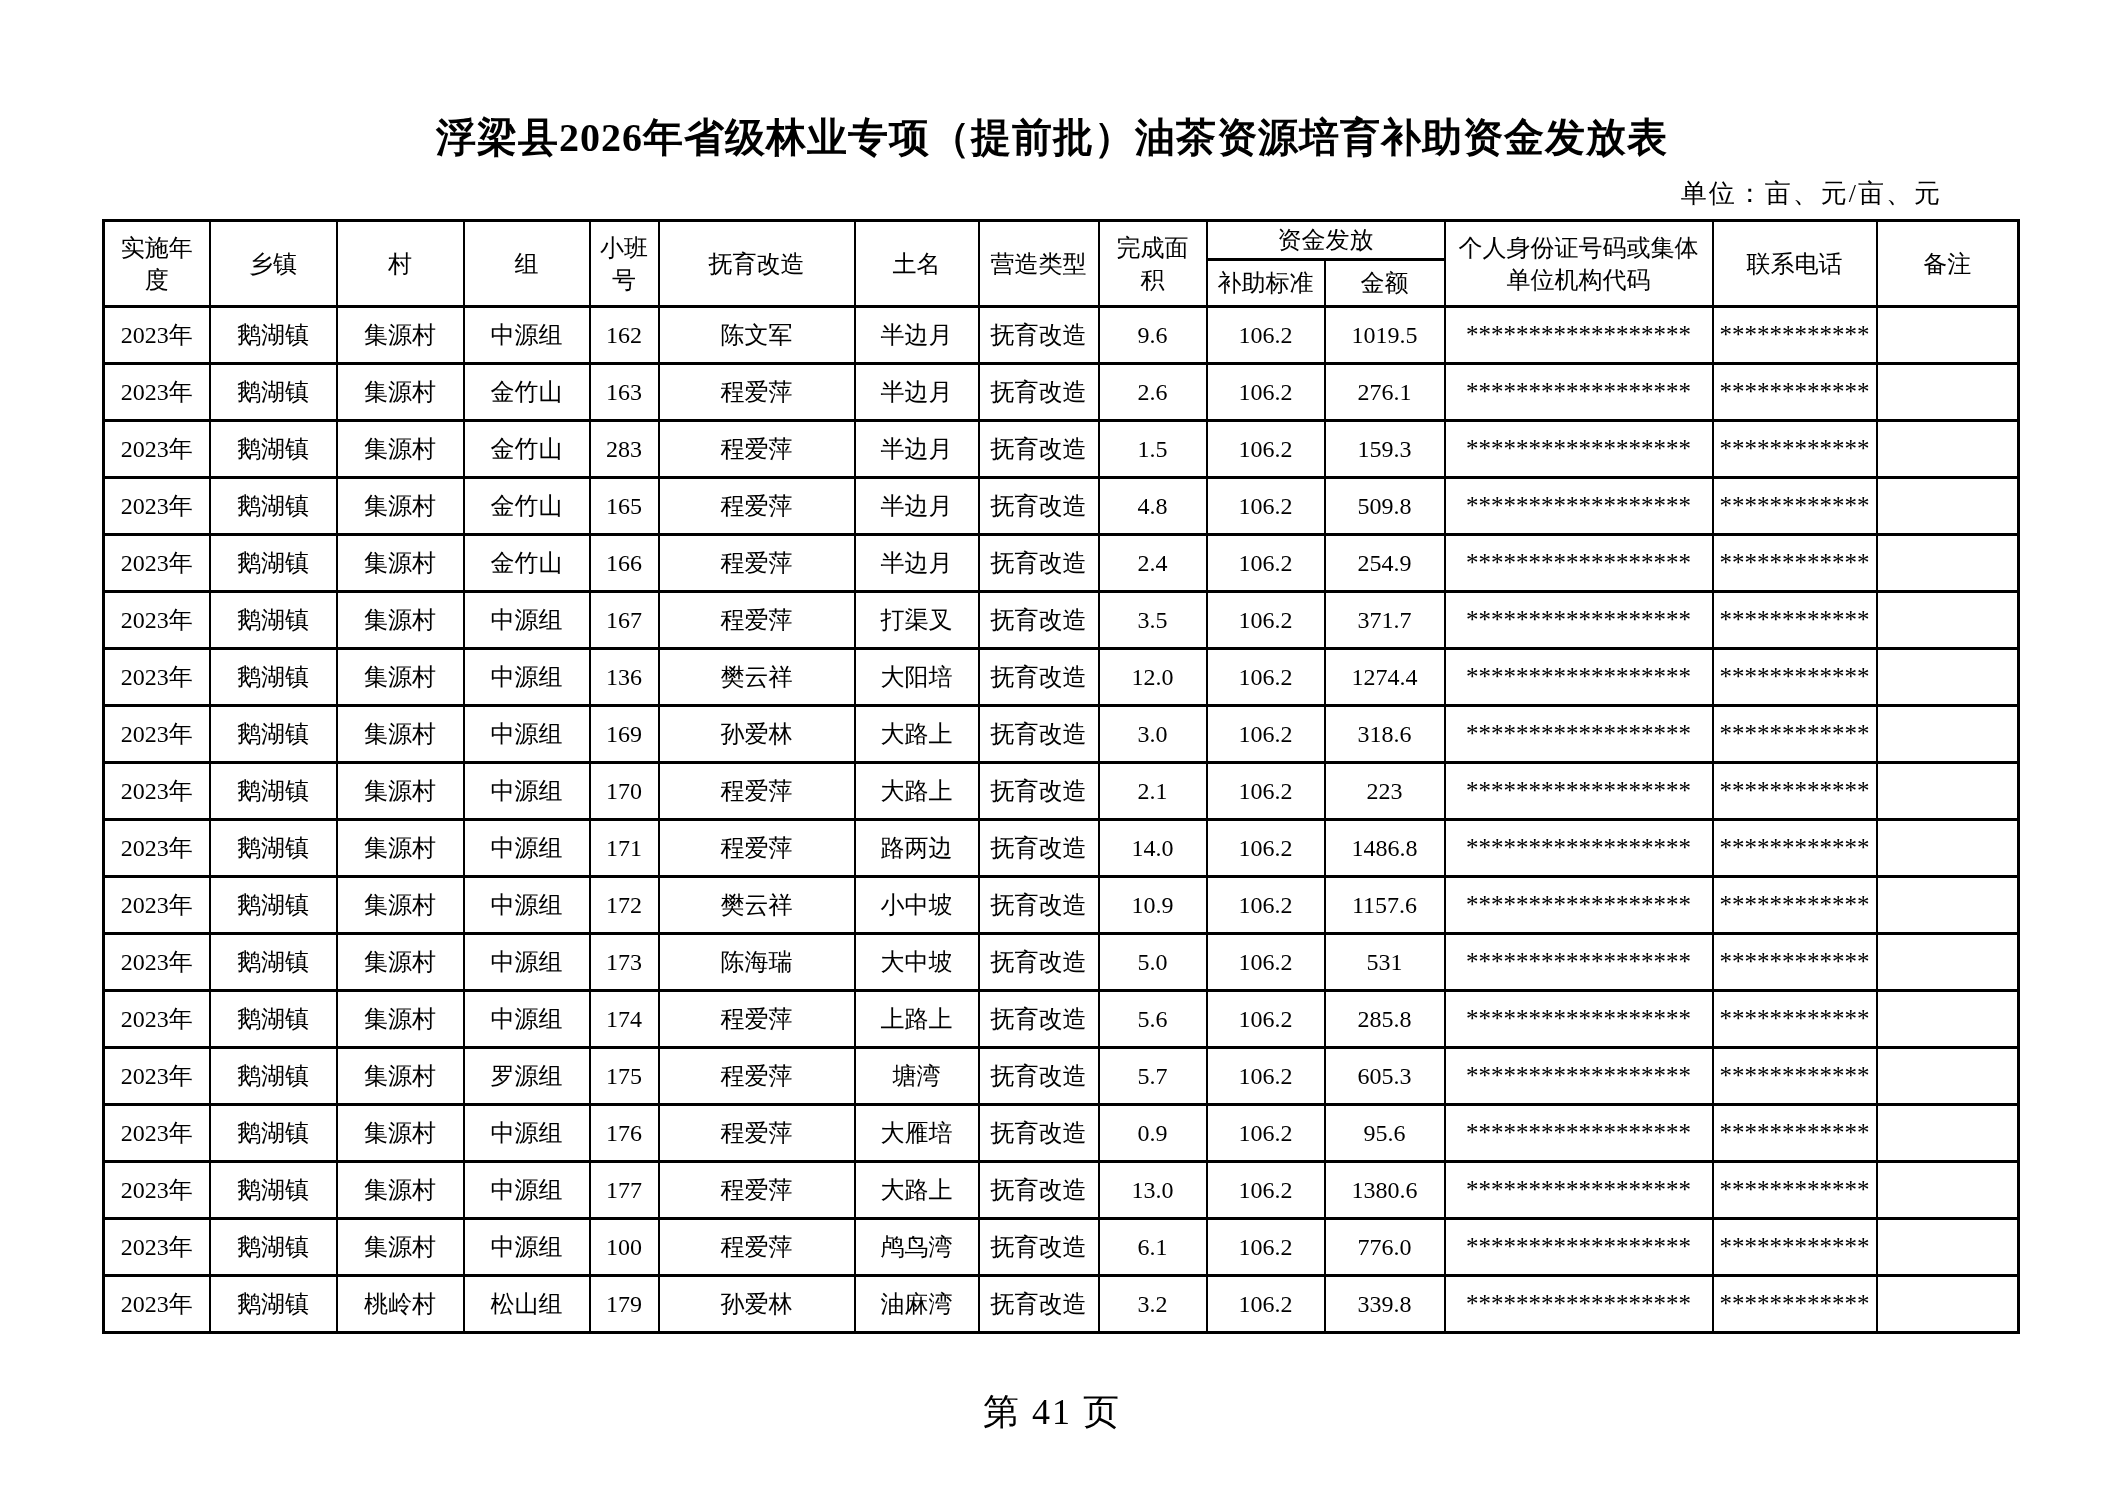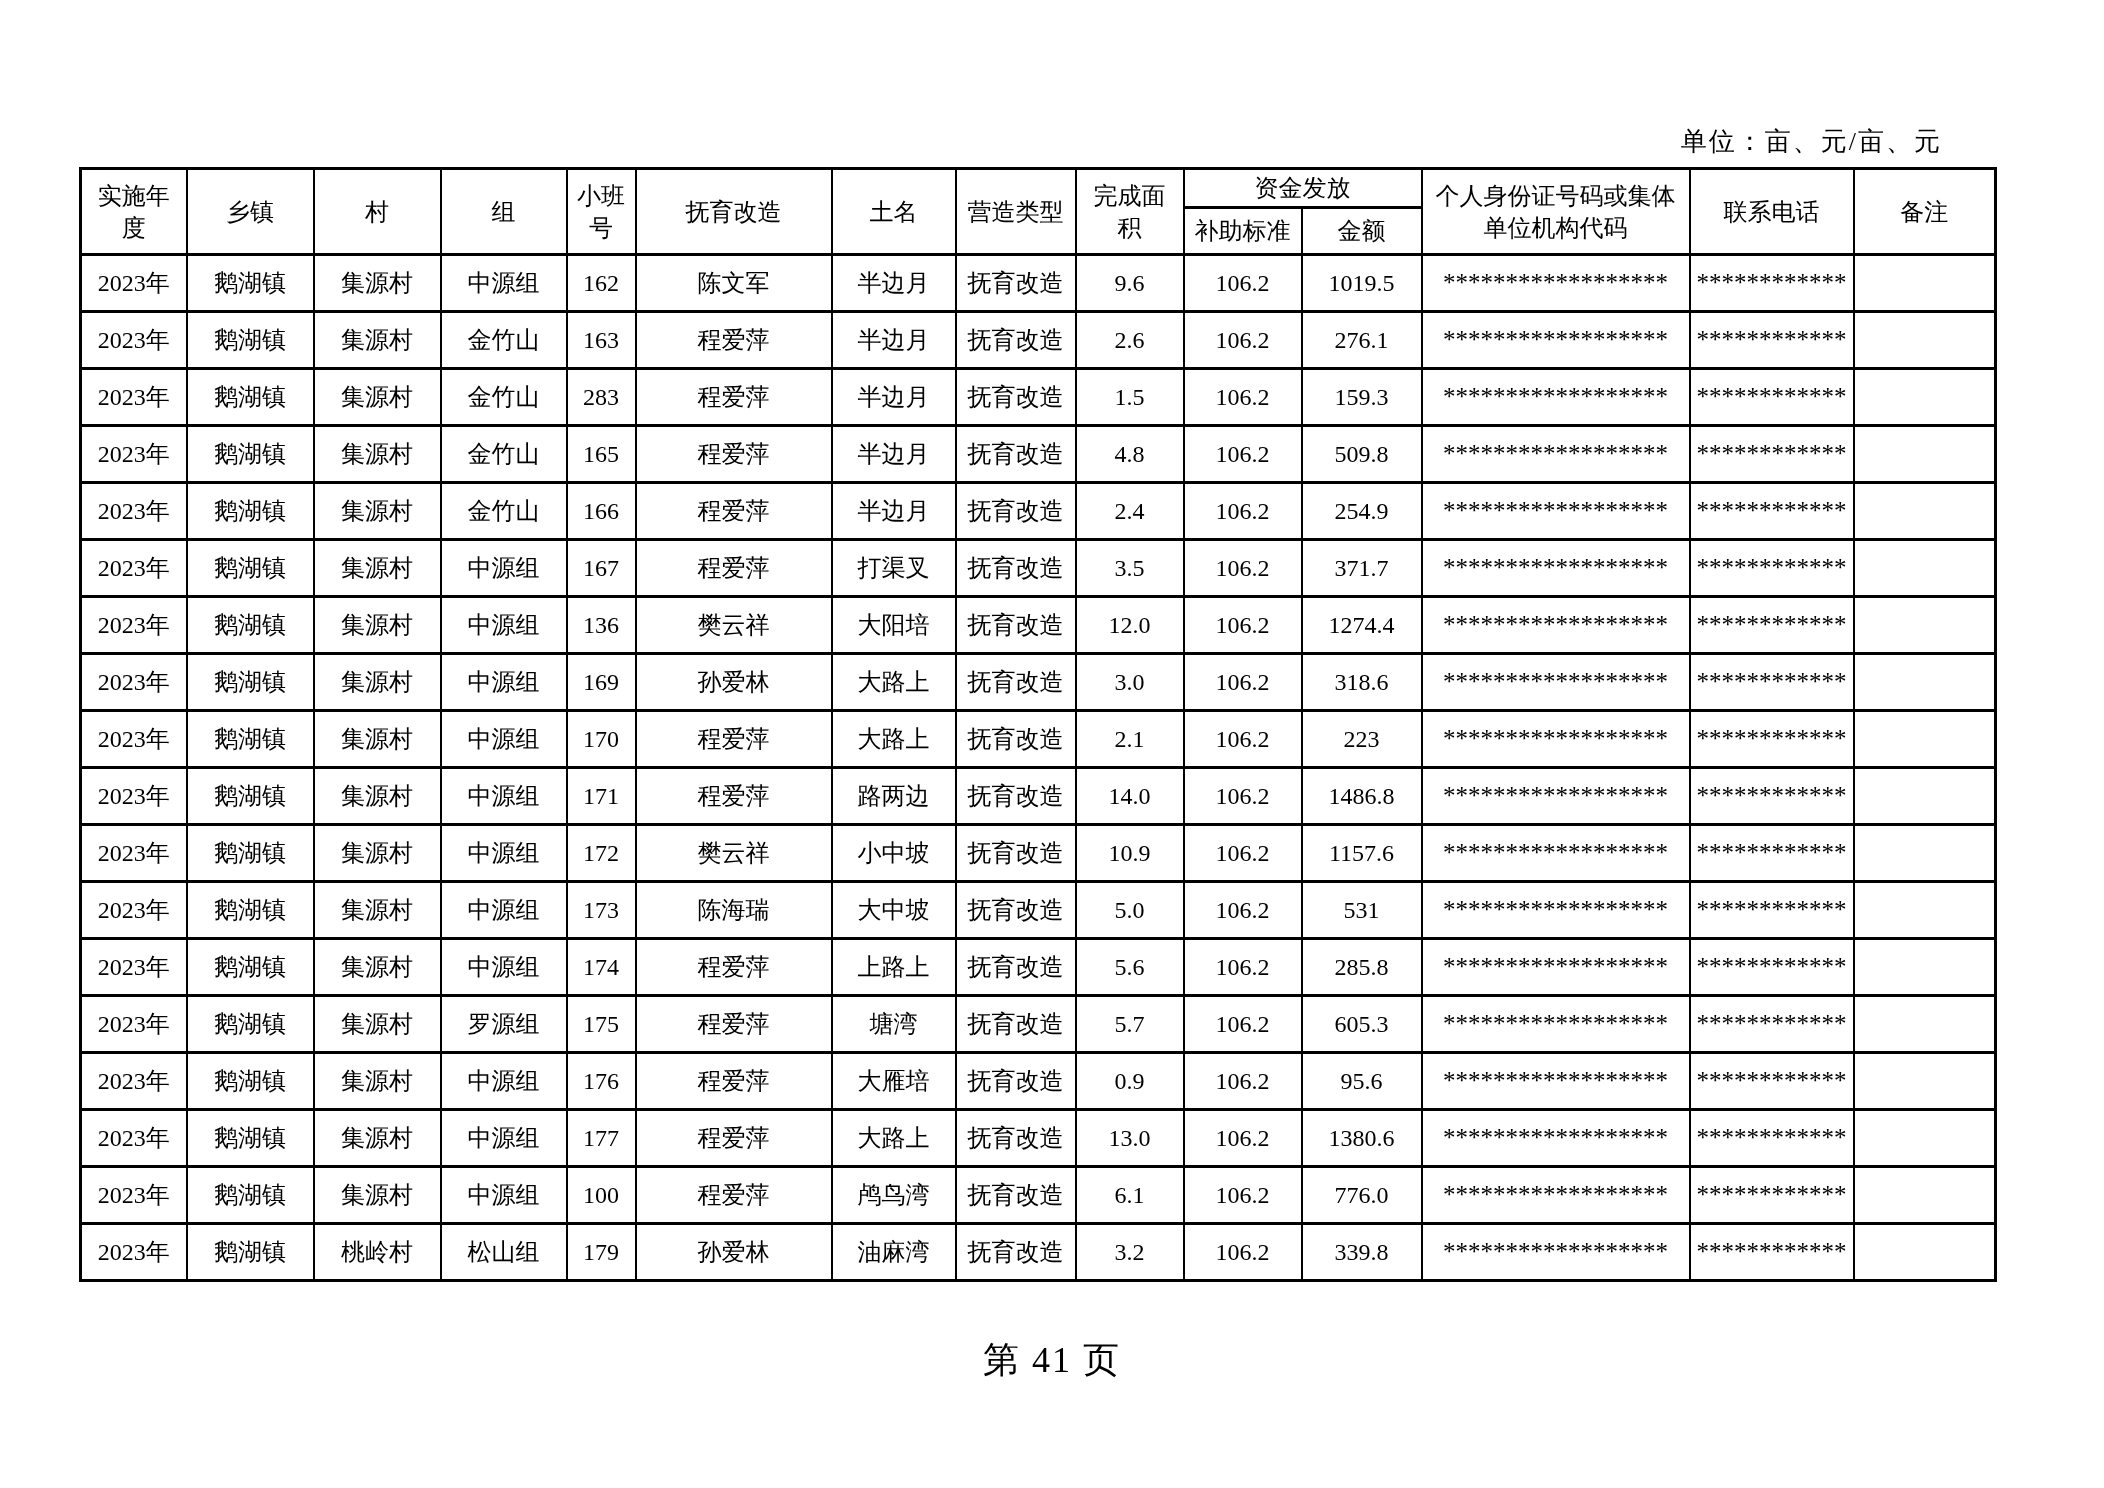--- a/index.html
+++ b/index.html
@@ -27,21 +27,21 @@
     padding-right: 100px;
     text-align: right;
     font-size: 26px;
     letter-spacing: 2px;
     font-family: Liberation Serif, serif;
   }
 
   table.main-table {
     table-layout: fixed;
     width: 1915px;
-    margin-left: 79px;
+    margin-left: 102px;
     border-collapse: collapse;
     border: 3px solid #000;
     padding-left: 24px;
   }
   .main-table th, .main-table td {
     border-left: 2px solid #000;
     border-right: 2px solid #000;
     border-top: 3px solid #000;
     border-bottom: 3px solid #000;
     text-align: center;
@@ -61,20 +61,21 @@
     text-align: center;
     font-size: 36px;
     letter-spacing: 2px;
   }
 </style>
 </head>
 <body>
 
 <div class="page">
 
+  <div class="doc-title">浮梁县2026年省级林业专项（提前批）油茶资源培育补助资金发放表</div>
 
   <div class="unit-note">单位：亩、元/亩、元</div>
 
   <table class="main-table">
     <colgroup>
       <col style="width:106px">
         <col style="width:127px">
         <col style="width:127px">
         <col style="width:126px">
       <col style="width:69px">

